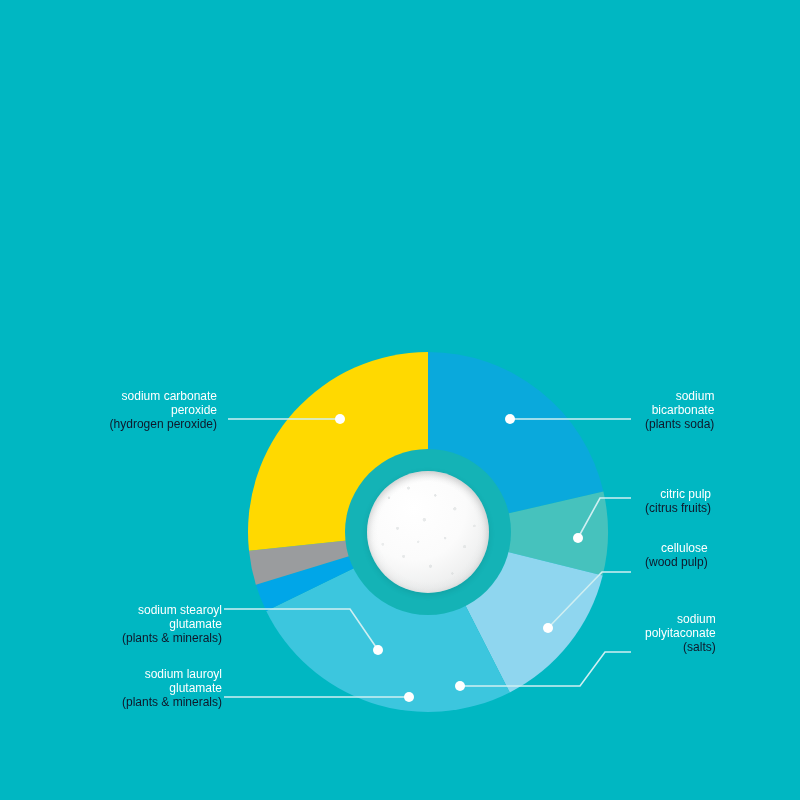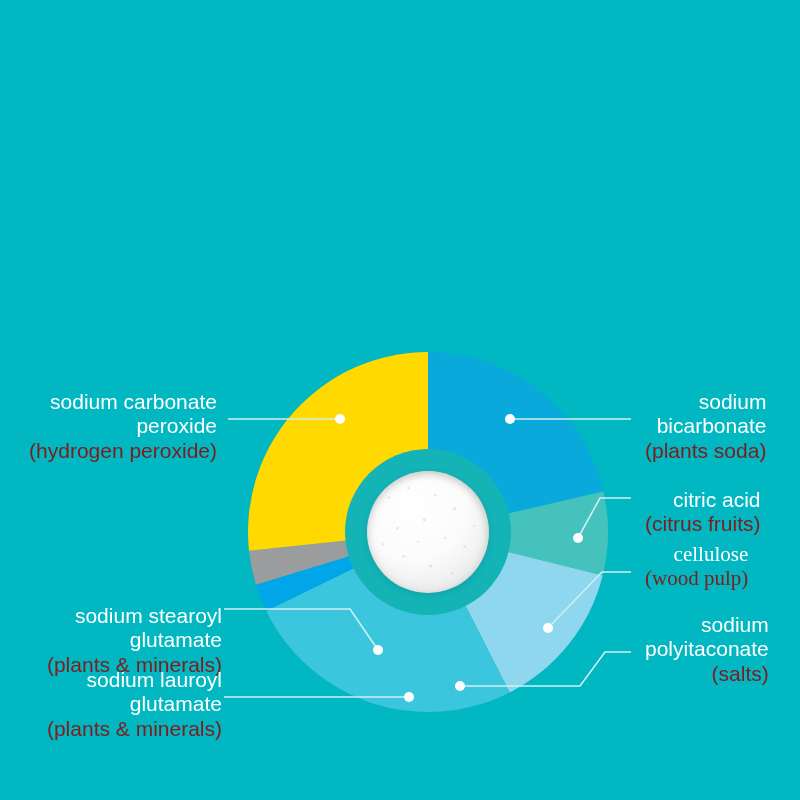--- a/index.html
+++ b/index.html
@@ -9,25 +9,25 @@
     font-family:"Liberation Sans", sans-serif;
     overflow:hidden;
     position:relative;
   }
   #stage{position:absolute;inset:0;width:800px;height:800px;}
   svg.layer{position:absolute;left:0;top:0;width:800px;height:800px;}
 
   .label{
     position:absolute;
     line-height:1.16;
-    font-size:21px;
+    font-size:12px;
     white-space:nowrap;
   }
   .label .ln{display:block;color:#ffffff;}
-  .label .sub{display:block;color:#7f1d1d;}
+  .label .sub{display:block;color:#0f172a;}
   .label.right{text-align:right;}
   .label.left{text-align:right;}
 
   .tablet{
     position:absolute;
     border-radius:50%;
     background:
       radial-gradient(circle at 38% 30%, #ffffff 0%, #fbfbfb 46%, #eceded 76%, #dcdfe0 100%);
     box-shadow:0 3px 7px rgba(0,0,0,0.18) inset, 0 2px 6px rgba(0,0,0,0.10);
     overflow:hidden;
@@ -106,25 +106,25 @@
     <span class="sub">(hydrogen peroxide)</span>
   </div>
 
   <div class="label right" style="left:645px;top:390px;">
     <span class="ln">sodium</span>
     <span class="ln">bicarbonate</span>
     <span class="sub">(plants soda)</span>
   </div>
 
   <div class="label right" style="left:645px;top:488px;">
-    <span class="ln">citric acid</span>
+    <span class="ln">citric pulp</span>
     <span class="sub">(citrus fruits)</span>
   </div>
 
-  <div class="label right" style="left:645px;top:542px;font-family:Liberation Serif, serif;">
+  <div class="label right" style="left:645px;top:542px;">
     <span class="ln">cellulose</span>
     <span class="sub">(wood pulp)</span>
   </div>
 
   <div class="label right" style="left:645px;top:613px;">
     <span class="ln">sodium</span>
     <span class="ln">polyitaconate</span>
     <span class="sub">(salts)</span>
   </div>
 

